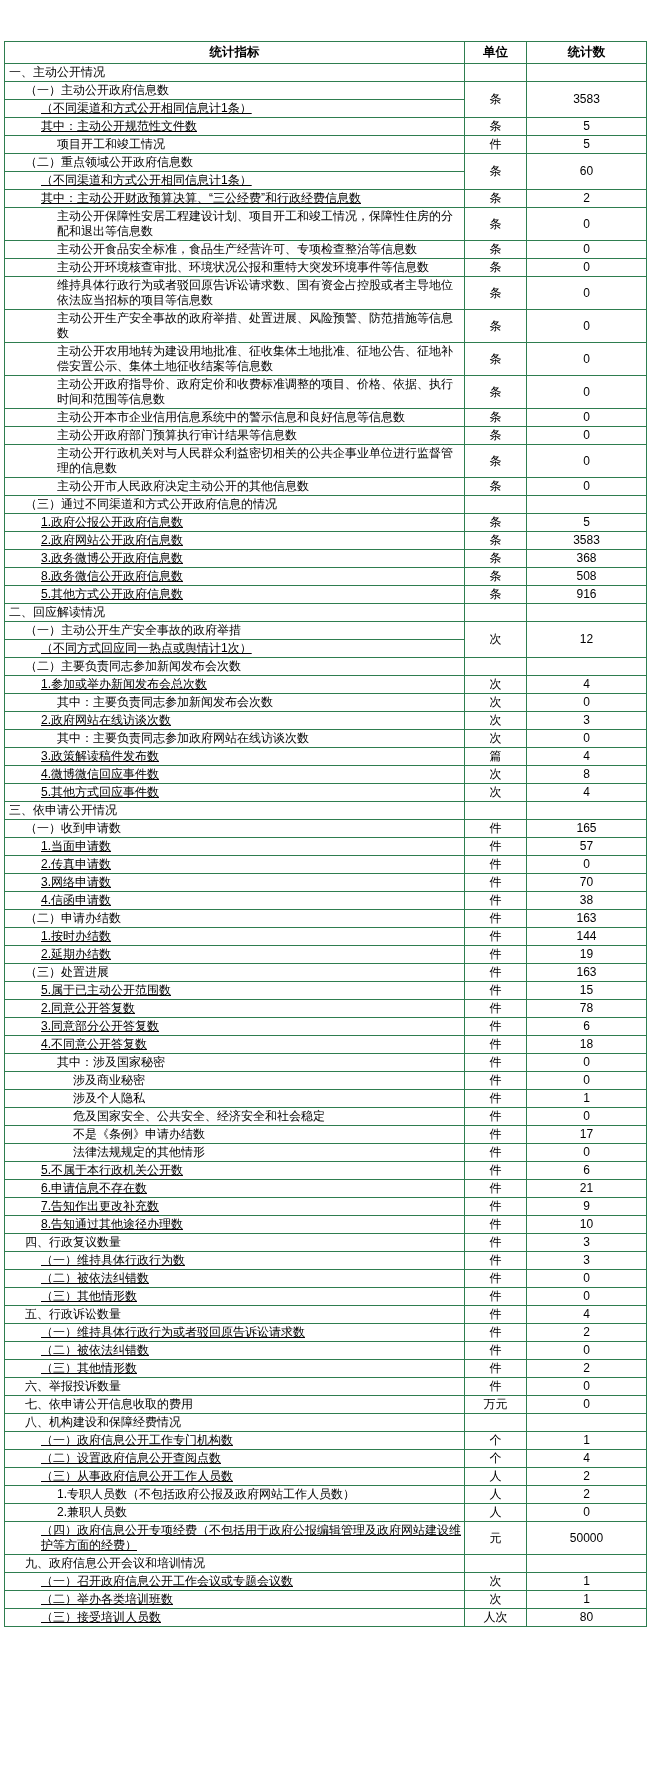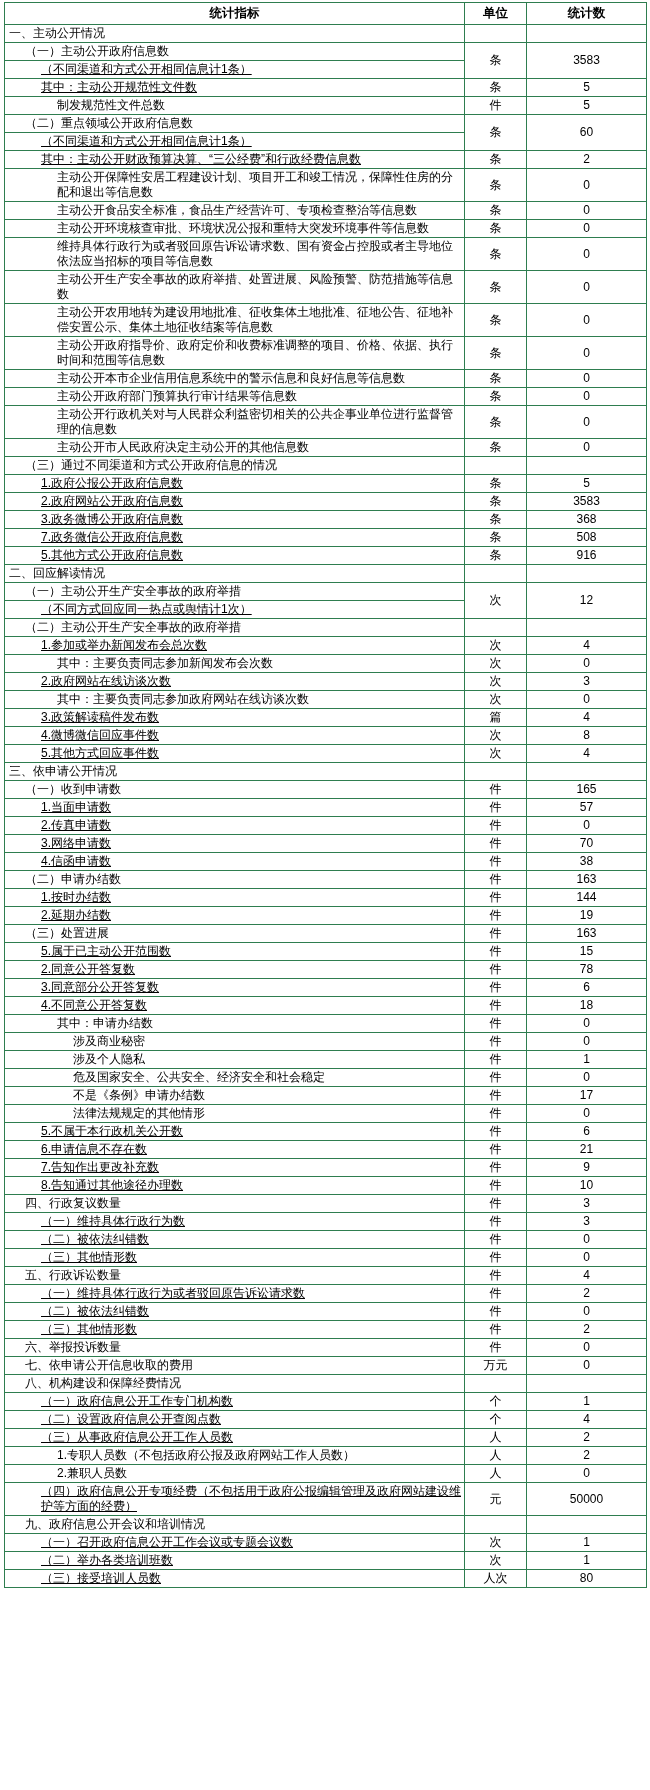--- a/index.html
+++ b/index.html
@@ -4,20 +4,21 @@
 <style>
   html,body{margin:0;padding:0;background:#ffffff;}
   body{
     font-family:"Liberation Sans","DejaVu Sans",sans-serif;
     width:650px;
   }
   #sheet{
     width:650px;
     box-sizing:border-box;
     padding:2px 20px 0 4px;
+    margin-top:39px;
   }
   table{
     border-collapse:collapse;
     width:642px;
     table-layout:fixed;
   }
   col.c-ind{width:460px;}
   col.c-unit{width:62px;}
   col.c-num{width:120px;}
   td{
@@ -76,21 +77,21 @@
         </tr>
         <tr>
           <td class="ind lvl2 nowrapind">（不同渠道和方式公开相同信息计1条）</td>
         </tr>
         <tr>
           <td class="ind lvl2 nowrapind">其中：主动公开规范性文件数</td>
           <td class="unit">条</td>
           <td class="num">5</td>
         </tr>
         <tr>
-          <td class="ind lvl3 nowrapind">制发规范性文件总数</td>
+          <td class="ind lvl3 nowrapind">项目开工和竣工情况</td>
           <td class="unit">件</td>
           <td class="num">5</td>
         </tr>
         <tr>
           <td class="ind lvl1 nowrapind">（二）重点领域公开政府信息数</td>
           <td class="unit" rowspan="2">条</td>
           <td class="num" rowspan="2">60</td>
         </tr>
         <tr>
           <td class="ind lvl2 nowrapind">（不同渠道和方式公开相同信息计1条）</td>
@@ -169,21 +170,21 @@
           <td class="ind lvl2 nowrapind">2.政府网站公开政府信息数</td>
           <td class="unit">条</td>
           <td class="num">3583</td>
         </tr>
         <tr>
           <td class="ind lvl2 nowrapind">3.政务微博公开政府信息数</td>
           <td class="unit">条</td>
           <td class="num">368</td>
         </tr>
         <tr>
-          <td class="ind lvl2 nowrapind">7.政务微信公开政府信息数</td>
+          <td class="ind lvl2 nowrapind">8.政务微信公开政府信息数</td>
           <td class="unit">条</td>
           <td class="num">508</td>
         </tr>
         <tr>
           <td class="ind lvl2 nowrapind">5.其他方式公开政府信息数</td>
           <td class="unit">条</td>
           <td class="num">916</td>
         </tr>
         <tr>
           <td class="ind lvl0 nowrapind">二、回应解读情况</td>
@@ -192,21 +193,21 @@
         </tr>
         <tr>
           <td class="ind lvl1 nowrapind">（一）主动公开生产安全事故的政府举措</td>
           <td class="unit" rowspan="2">次</td>
           <td class="num" rowspan="2">12</td>
         </tr>
         <tr>
           <td class="ind lvl2 nowrapind">（不同方式回应同一热点或舆情计1次）</td>
         </tr>
         <tr>
-          <td class="ind lvl1 nowrapind">（二）主动公开生产安全事故的政府举措</td>
+          <td class="ind lvl1 nowrapind">（二）主要负责同志参加新闻发布会次数</td>
           <td class="unit"></td>
           <td class="num"></td>
         </tr>
         <tr>
           <td class="ind lvl2 nowrapind">1.参加或举办新闻发布会总次数</td>
           <td class="unit">次</td>
           <td class="num">4</td>
         </tr>
         <tr>
           <td class="ind lvl3 nowrapind">其中：主要负责同志参加新闻发布会次数</td>
@@ -302,21 +303,21 @@
           <td class="ind lvl2 nowrapind">3.同意部分公开答复数</td>
           <td class="unit">件</td>
           <td class="num">6</td>
         </tr>
         <tr>
           <td class="ind lvl2 nowrapind">4.不同意公开答复数</td>
           <td class="unit">件</td>
           <td class="num">18</td>
         </tr>
         <tr>
-          <td class="ind lvl3 nowrapind">其中：申请办结数</td>
+          <td class="ind lvl3 nowrapind">其中：涉及国家秘密</td>
           <td class="unit">件</td>
           <td class="num">0</td>
         </tr>
         <tr>
           <td class="ind lvl4 nowrapind">涉及商业秘密</td>
           <td class="unit">件</td>
           <td class="num">0</td>
         </tr>
         <tr>
           <td class="ind lvl4 nowrapind">涉及个人隐私</td>

